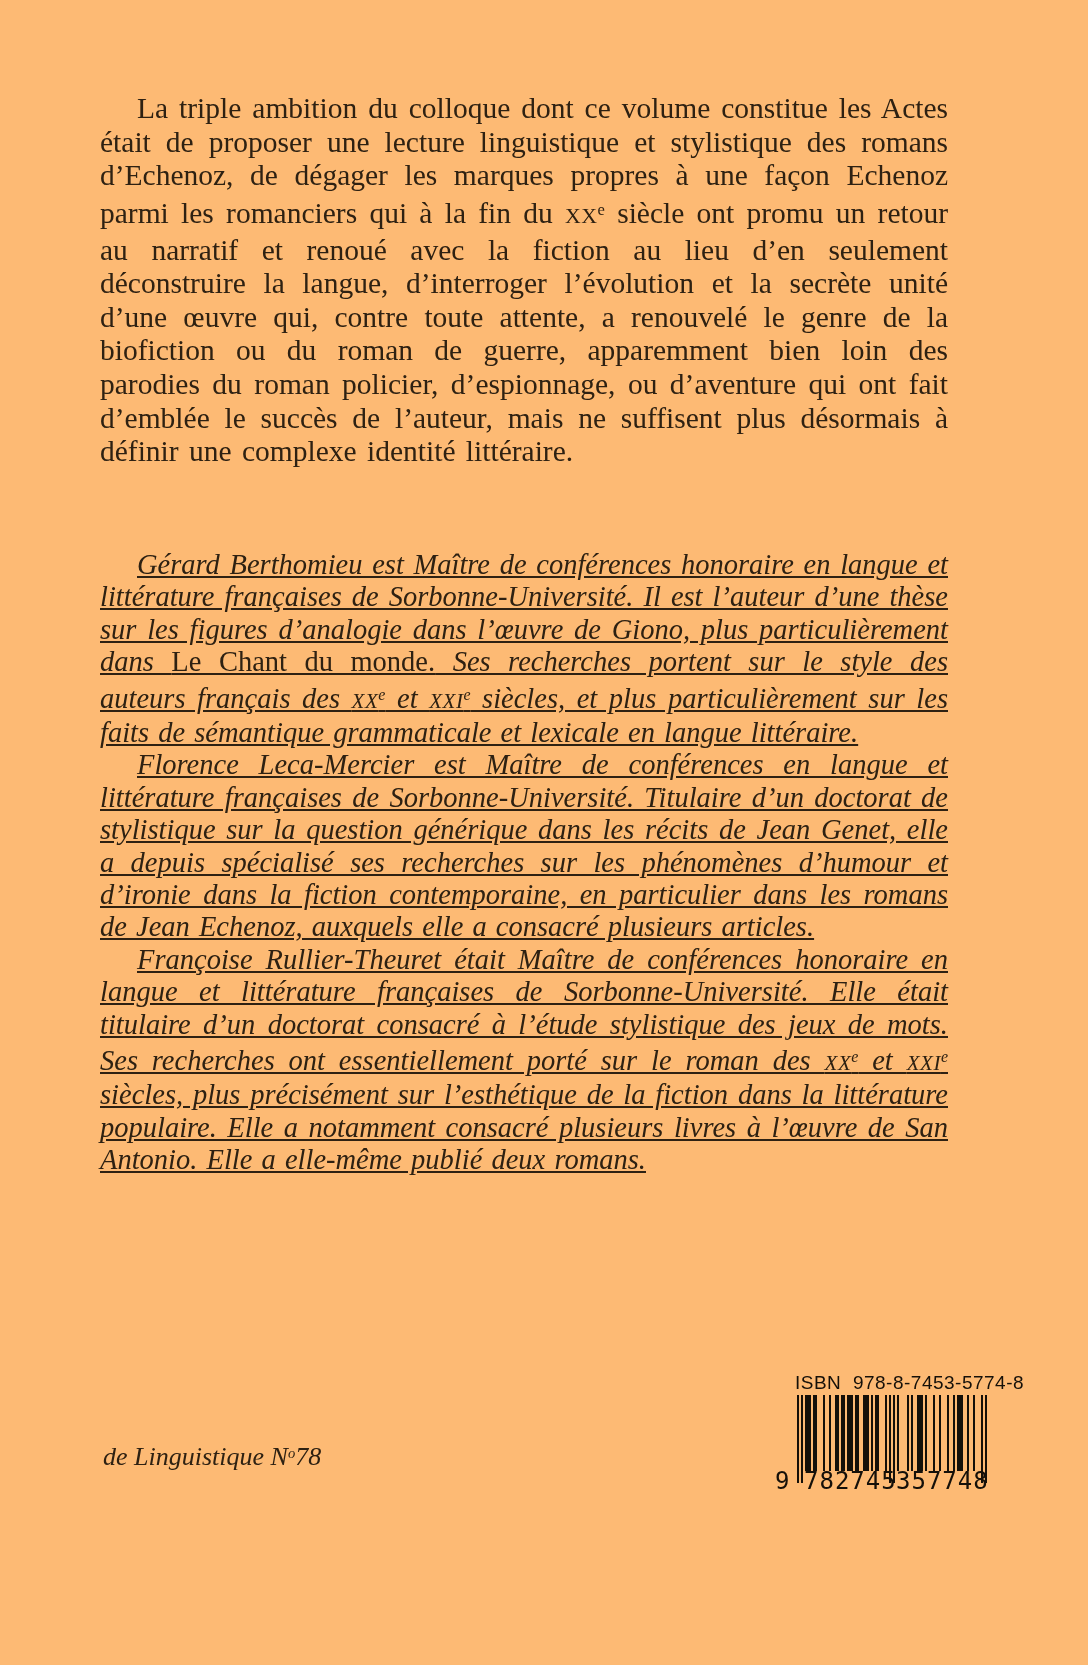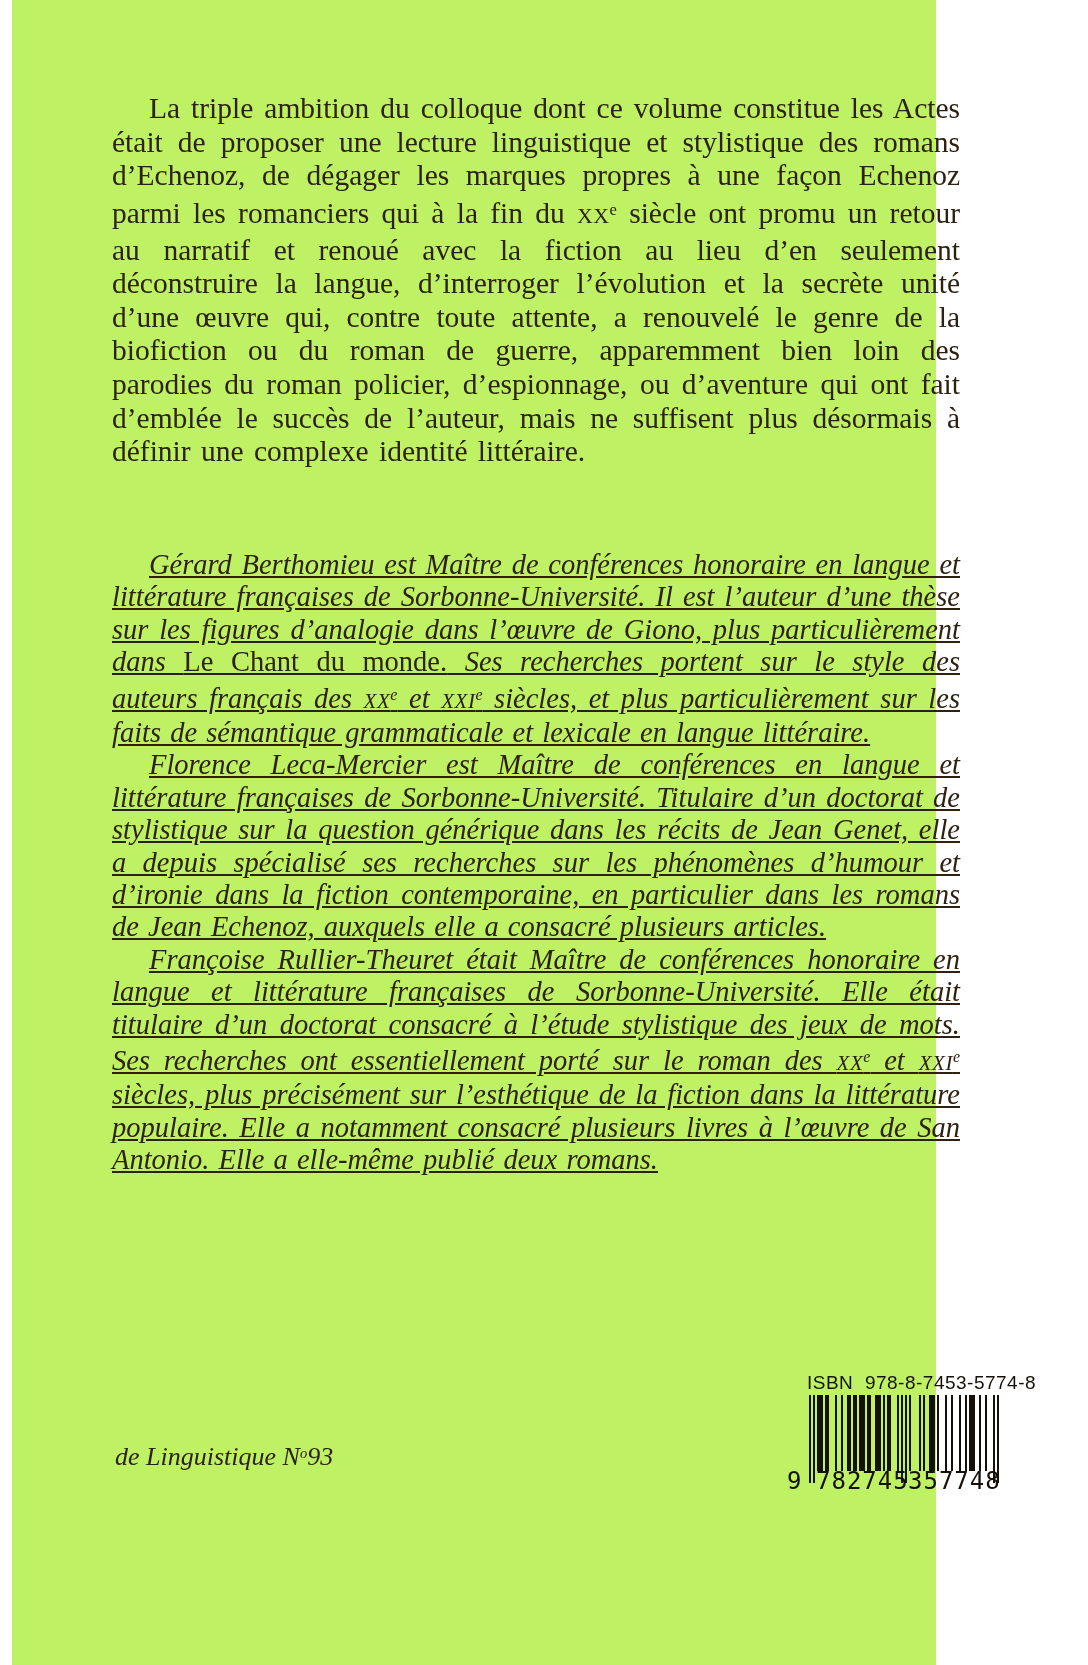--- a/index.html
+++ b/index.html
@@ -7,25 +7,24 @@
     padding: 0;
   }
   body {
     width: 1088px;
     height: 1665px;
     overflow: hidden;
     font-family: "Liberation Serif", serif;
   }
   .cover {
     position: relative;
-    width: 924px;
+    width: 1088px;
     height: 1665px;
-    background: #bef264;
+    background: #fdba74;
     color: #2e2112;
-    margin-left: 12px;
   }
   
   .textblock {
     position: absolute;
     left: 100px;
     width: 848px;
   }
   .blurb {
     top: 92px;
   }
@@ -127,21 +126,21 @@
     <p><span>La triple ambition du colloque dont ce volume constitue les Actes était de proposer une lecture linguistique et stylistique des romans d’Echenoz, de dégager les marques propres à une façon Echenoz parmi les romanciers qui à la fin du </span><span class="sc">XX</span><span class="sup">e</span><span> siècle ont promu un retour au narratif et renoué avec la fiction au lieu d’en seulement déconstruire la langue, d’interroger l’évolution et la secrète unité d’une œuvre qui, contre toute attente, a renouvelé le genre de la biofiction ou du roman de guerre, apparemment bien loin des parodies du roman policier, d’espionnage, ou d’aventure qui ont fait d’emblée le succès de l’auteur, mais ne suffisent plus désormais à définir une complexe identité littéraire.</span></p>
   </section>
 
   <section class="textblock bios">
     <p><span>Gérard Berthomieu est Maître de conférences honoraire en langue et littérature françaises de Sorbonne-Université. Il est l’auteur d’une thèse sur les figures d’analogie dans l’œuvre de Giono, plus particulièrement dans </span><span class="up">Le Chant du monde.</span><span> Ses recherches portent sur le style des auteurs français des </span><span class="sc">XX</span><span class="sup">e</span><span> et </span><span class="sc">XXI</span><span class="sup">e</span><span> siècles, et plus particulièrement sur les faits de sémantique grammaticale et lexicale en langue littéraire.</span></p>
     <p><span>Florence Leca-Mercier est Maître de conférences en langue et littérature françaises de Sorbonne-Université. Titulaire d’un doctorat de stylistique sur la question générique dans les récits de Jean Genet, elle a depuis spécialisé ses recherches sur les phénomènes d’humour et d’ironie dans la fiction contemporaine, en particulier dans les romans de Jean Echenoz, auxquels elle a consacré plusieurs articles.</span></p>
     <p><span>Françoise Rullier-Theuret était Maître de conférences honoraire en langue et littérature françaises de Sorbonne-Université. Elle était titulaire d’un doctorat consacré à l’étude stylistique des jeux de mots. Ses recherches ont essentiellement porté sur le roman des </span><span class="sc">XX</span><span class="sup">e</span><span> et </span><span class="sc">XXI</span><span class="sup">e</span><span> siècles, plus précisément sur l’esthétique de la fiction dans la littérature populaire. Elle a notamment consacré plusieurs livres à l’œuvre de San Antonio. Elle a elle-même publié deux romans.</span></p>
   </section>
 
   <div class="imprint">
-    <div><span>de Linguistique N</span><span class="sup">o</span><span>93</span></div>
+    <div><span>de Linguistique N</span><span class="sup">o</span><span>78</span></div>
   </div>
 
   <div class="isbn-label">ISBN  978-8-7453-5774-8</div>
 
   <div class="barcode">
     <div>
         <div class="bar tall" style="left: 0px;"></div>
         <div class="bar tall" style="left: 4px;"></div>
         <div class="bar" style="left: 8px;"></div>
         <div class="bar" style="left: 10px;"></div>

